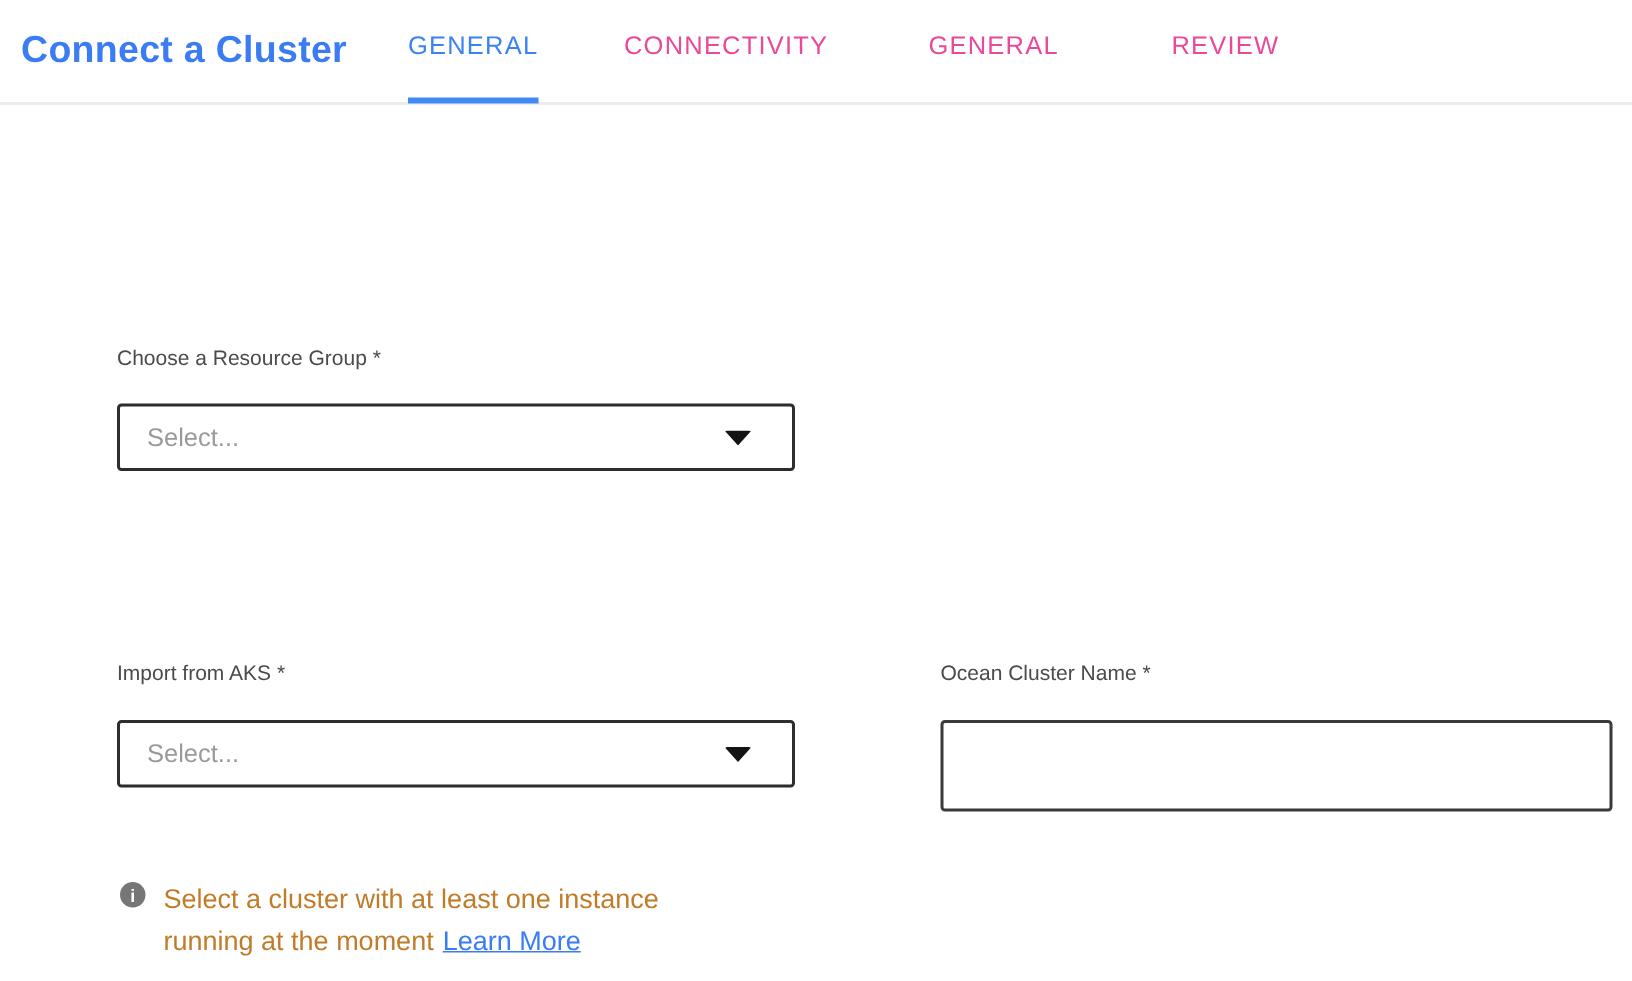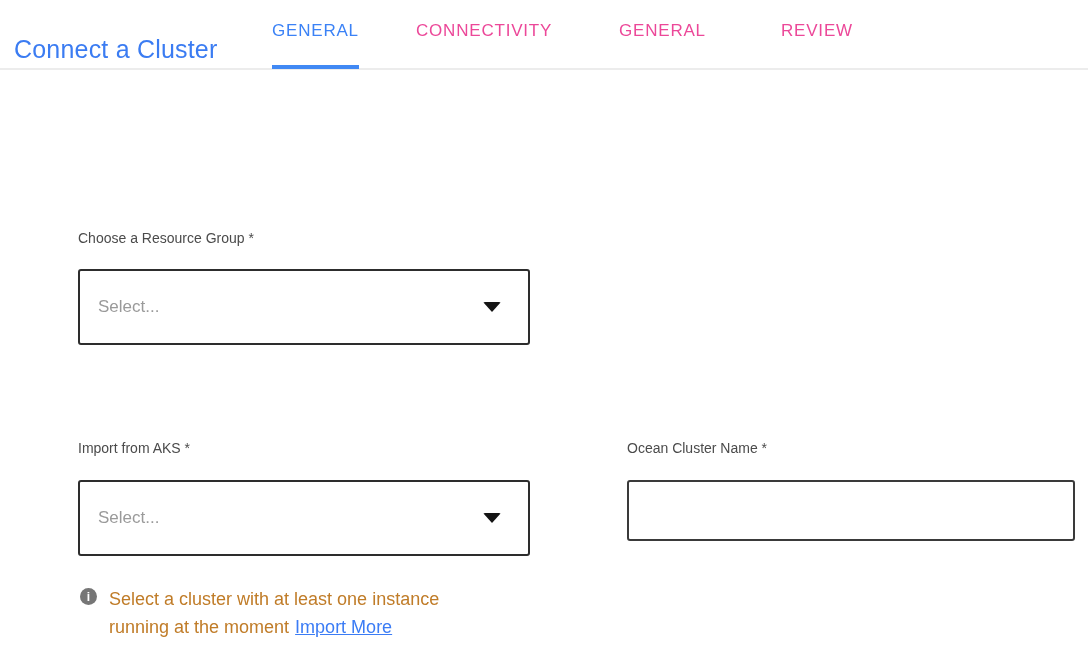--- a/index.html
+++ b/index.html
@@ -14,24 +14,23 @@
   .page { position: relative; width: 1088px; height: 654px; background: #fff; }
 
   
   .wizard-header {
     position: absolute; left: 0; top: 0; width: 1088px; height: 70px;
     background: #fff;
     border-bottom: 2px solid #ececec;
   }
   .wizard-title {
     position: absolute; left: 14px; top: 19px;
-    font-size: 25px; font-weight: 400; color: #3b7cf2;
+    font-size: 25px; font-weight: 700; color: #3b7cf2;
     letter-spacing: 0.2px;
     cursor: default;
-    margin-top: 16px;
   }
   .tab {
     position: absolute; top: 21px; height: 49px;
     font-size: 17px; letter-spacing: 0.8px;
     color: #ec4899; cursor: pointer;
     user-select: none;
   }
   .tab.active { color: #3b82f6; }
   .tab.active::after {
     content: ""; position: absolute; left: 0; right: 0; top: 44px; height: 4px;
@@ -47,21 +46,21 @@
     position: absolute;
     font-size: 14px; color: #4b4b4b;
     cursor: default;
   }
   .label-resource-group { left: 78px;  top: 230px; }
   .label-import-aks     { left: 78px;  top: 440px; }
   .label-cluster-name   { left: 627px; top: 440px; }
 
   .select-box {
     position: absolute;
-    width: 452px; height: 76px;
+    width: 452px; height: 45px;
     border: 2px solid #2d2d2d; border-radius: 3px;
     background: #fff;
     display: flex; align-items: center;
     padding-left: 18px;
     cursor: pointer;
   }
   .select-resource-group { left: 78px; top: 269px; }
   .select-import-aks     { left: 78px; top: 480px; }
   .select-placeholder {
     font-size: 17px; color: #9a9a9a;
@@ -147,16 +146,16 @@
     <span class="select-placeholder">Select...</span>
     <span class="caret-down"></span>
   </div>
 
   <div class="field-label label-cluster-name">Ocean Cluster Name *</div>
 
   <input class="text-input" type="text" value="" style="">
 
   <div class="info-note">
     <span class="info-icon">i</span>
-    <span class="info-text"><span>Select a cluster with at least one instance running at the moment</span><a class="learn-more-link">Import More</a></span>
+    <span class="info-text"><span>Select a cluster with at least one instance running at the moment</span><a class="learn-more-link">Learn More</a></span>
   </div>
 
 </div>
 
 </body></html>

